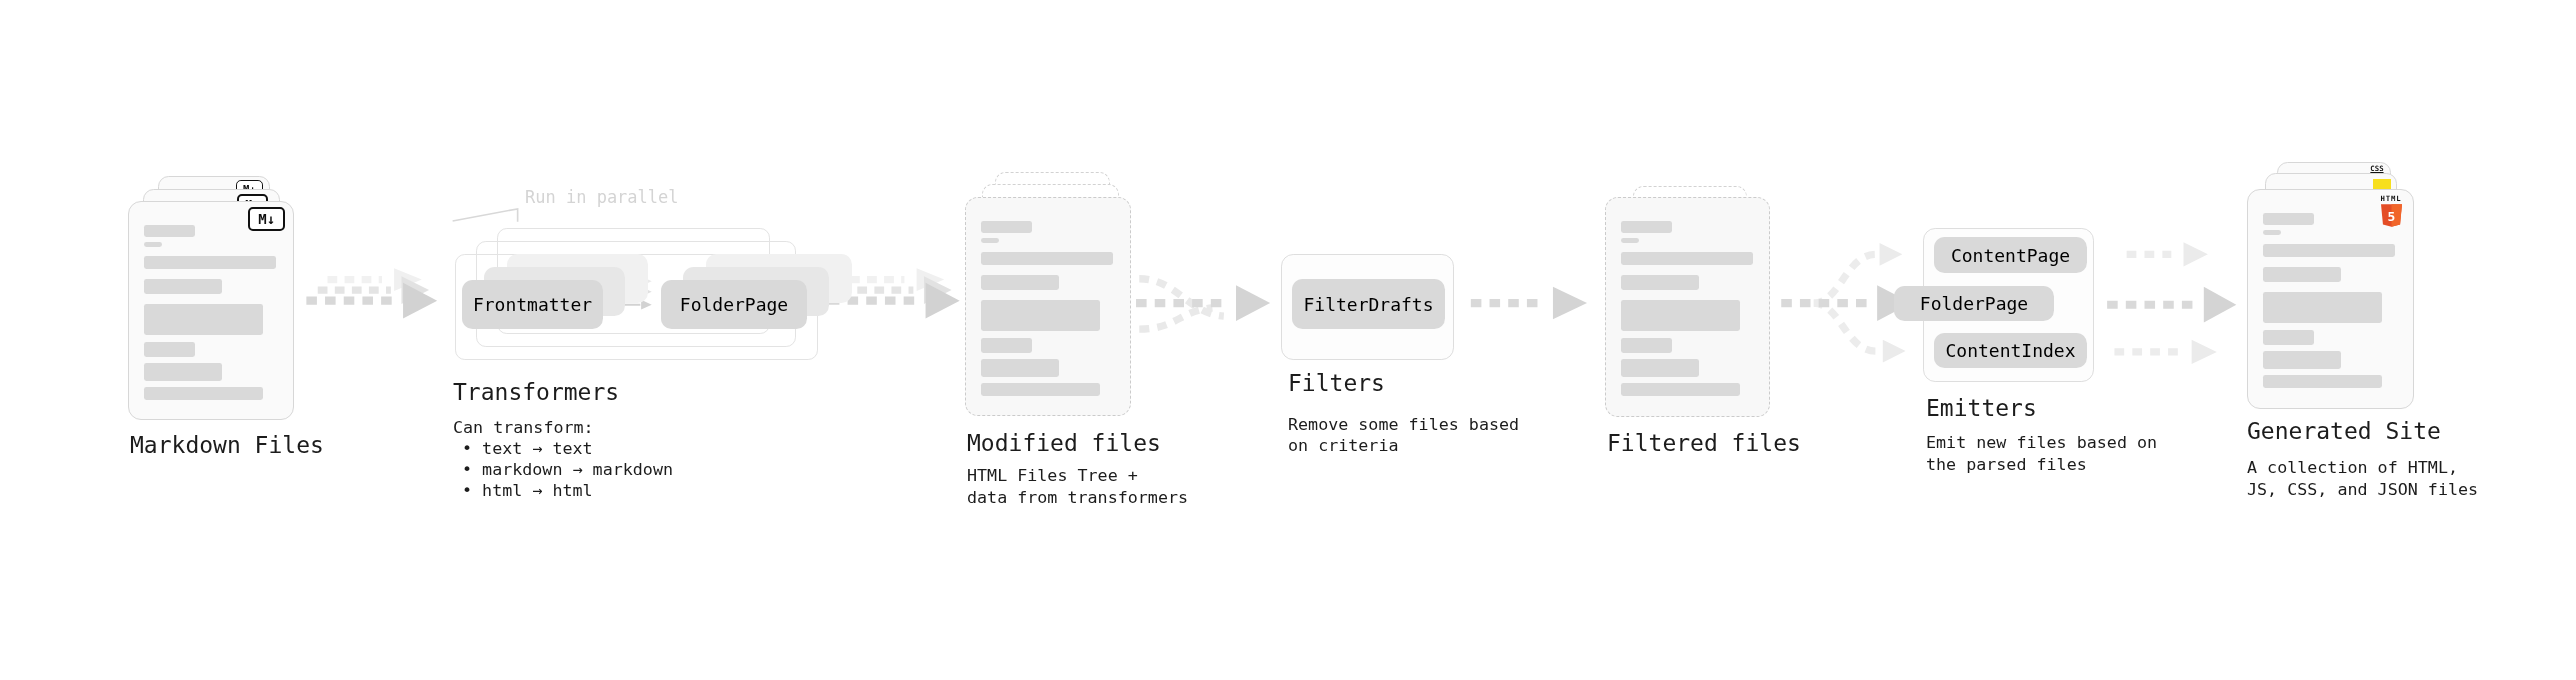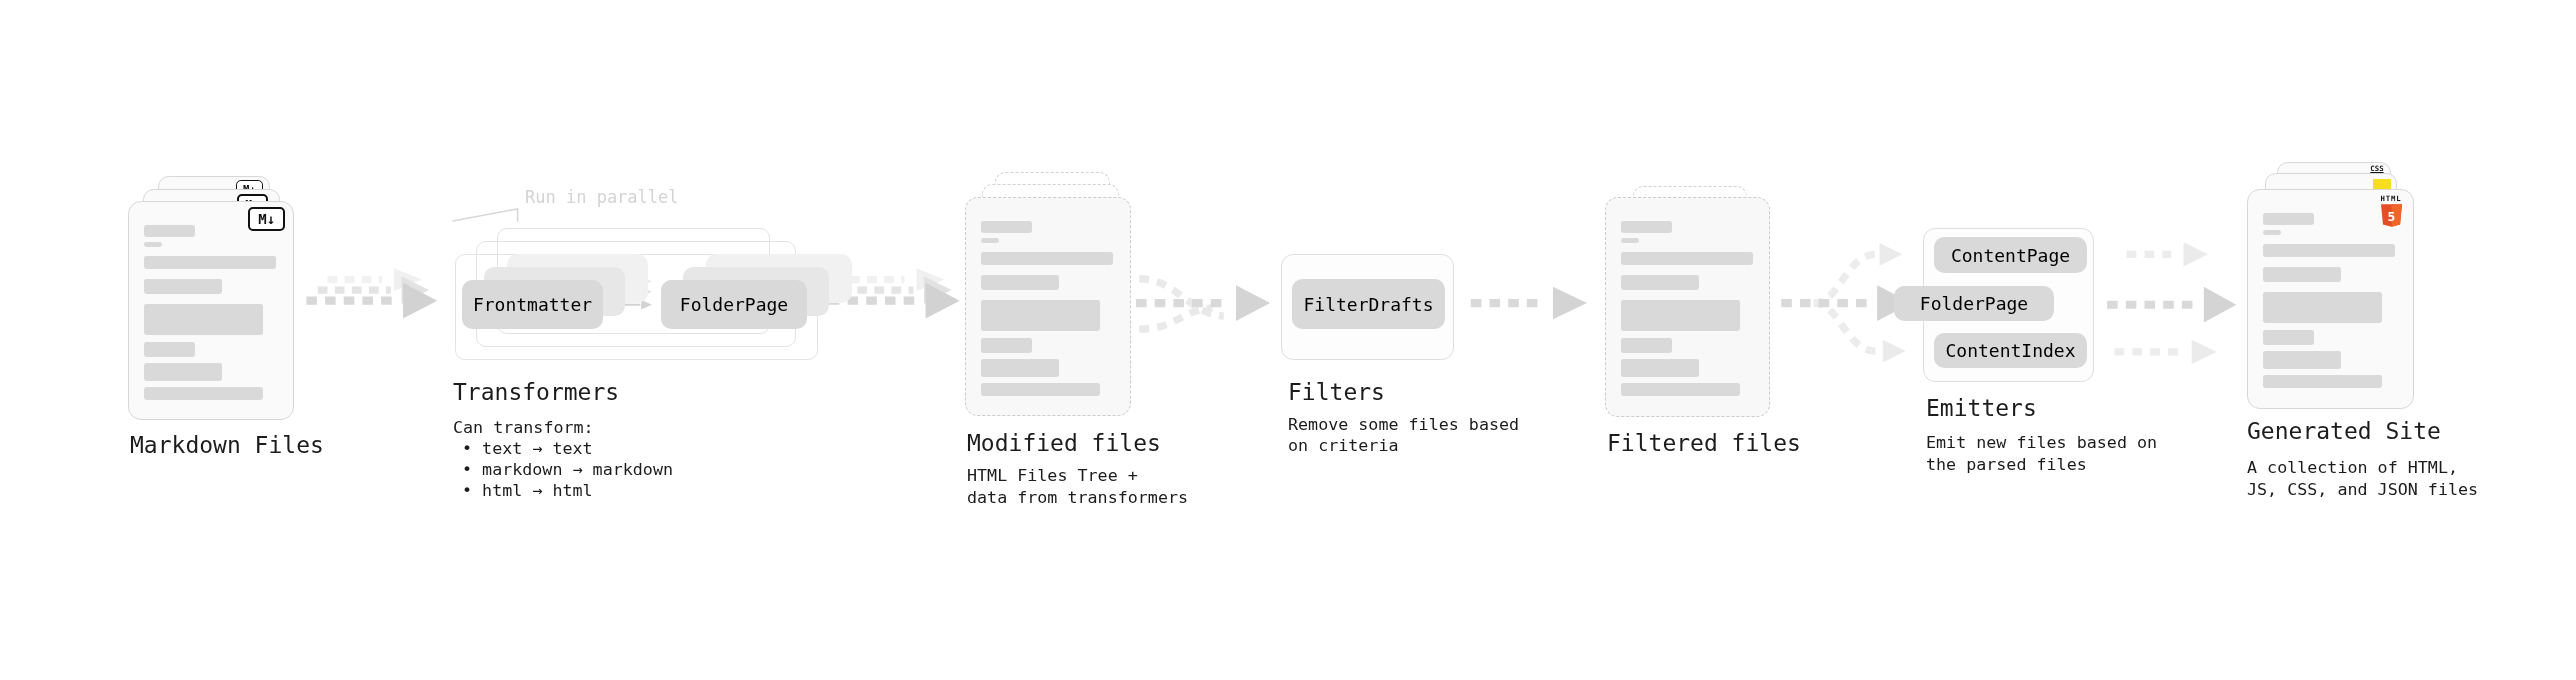--- a/index.html
+++ b/index.html
@@ -172,21 +172,21 @@
     <div class="stage-label" style="left:967px;top:430px;">Modified files</div>
     <div class="stage-desc" style="left:967px;top:464px;">
       <div>HTML Files Tree +</div>
       <div>data from transformers</div>
     </div>
   </div>
 
   <div>
     <div class="panel" style="left:1281px;top:254px;width:173px;height:106px;"></div>
     <div class="pill" style="left:1292px;top:279px;width:153px;height:50px;">FilterDrafts</div>
-    <div class="stage-label" style="left:1288px;top:379px;">Filters</div>
+    <div class="stage-label" style="left:1288px;top:370px;">Filters</div>
     <div class="stage-desc" style="left:1288px;top:414px;line-height:21px;">
       <div>Remove some files based</div>
       <div>on criteria</div>
     </div>
   </div>
 
   <div>
     <div class="dashed-ghost" style="left:1633px;top:186px;width:114px;height:203px;"></div>
     <div class="dashed-doc skeleton" style="left:1605px;top:197px;width:165px;height:220px;">
         <div class="bar" style="top: 23px; width: 51px; height: 12.2px;"></div>

